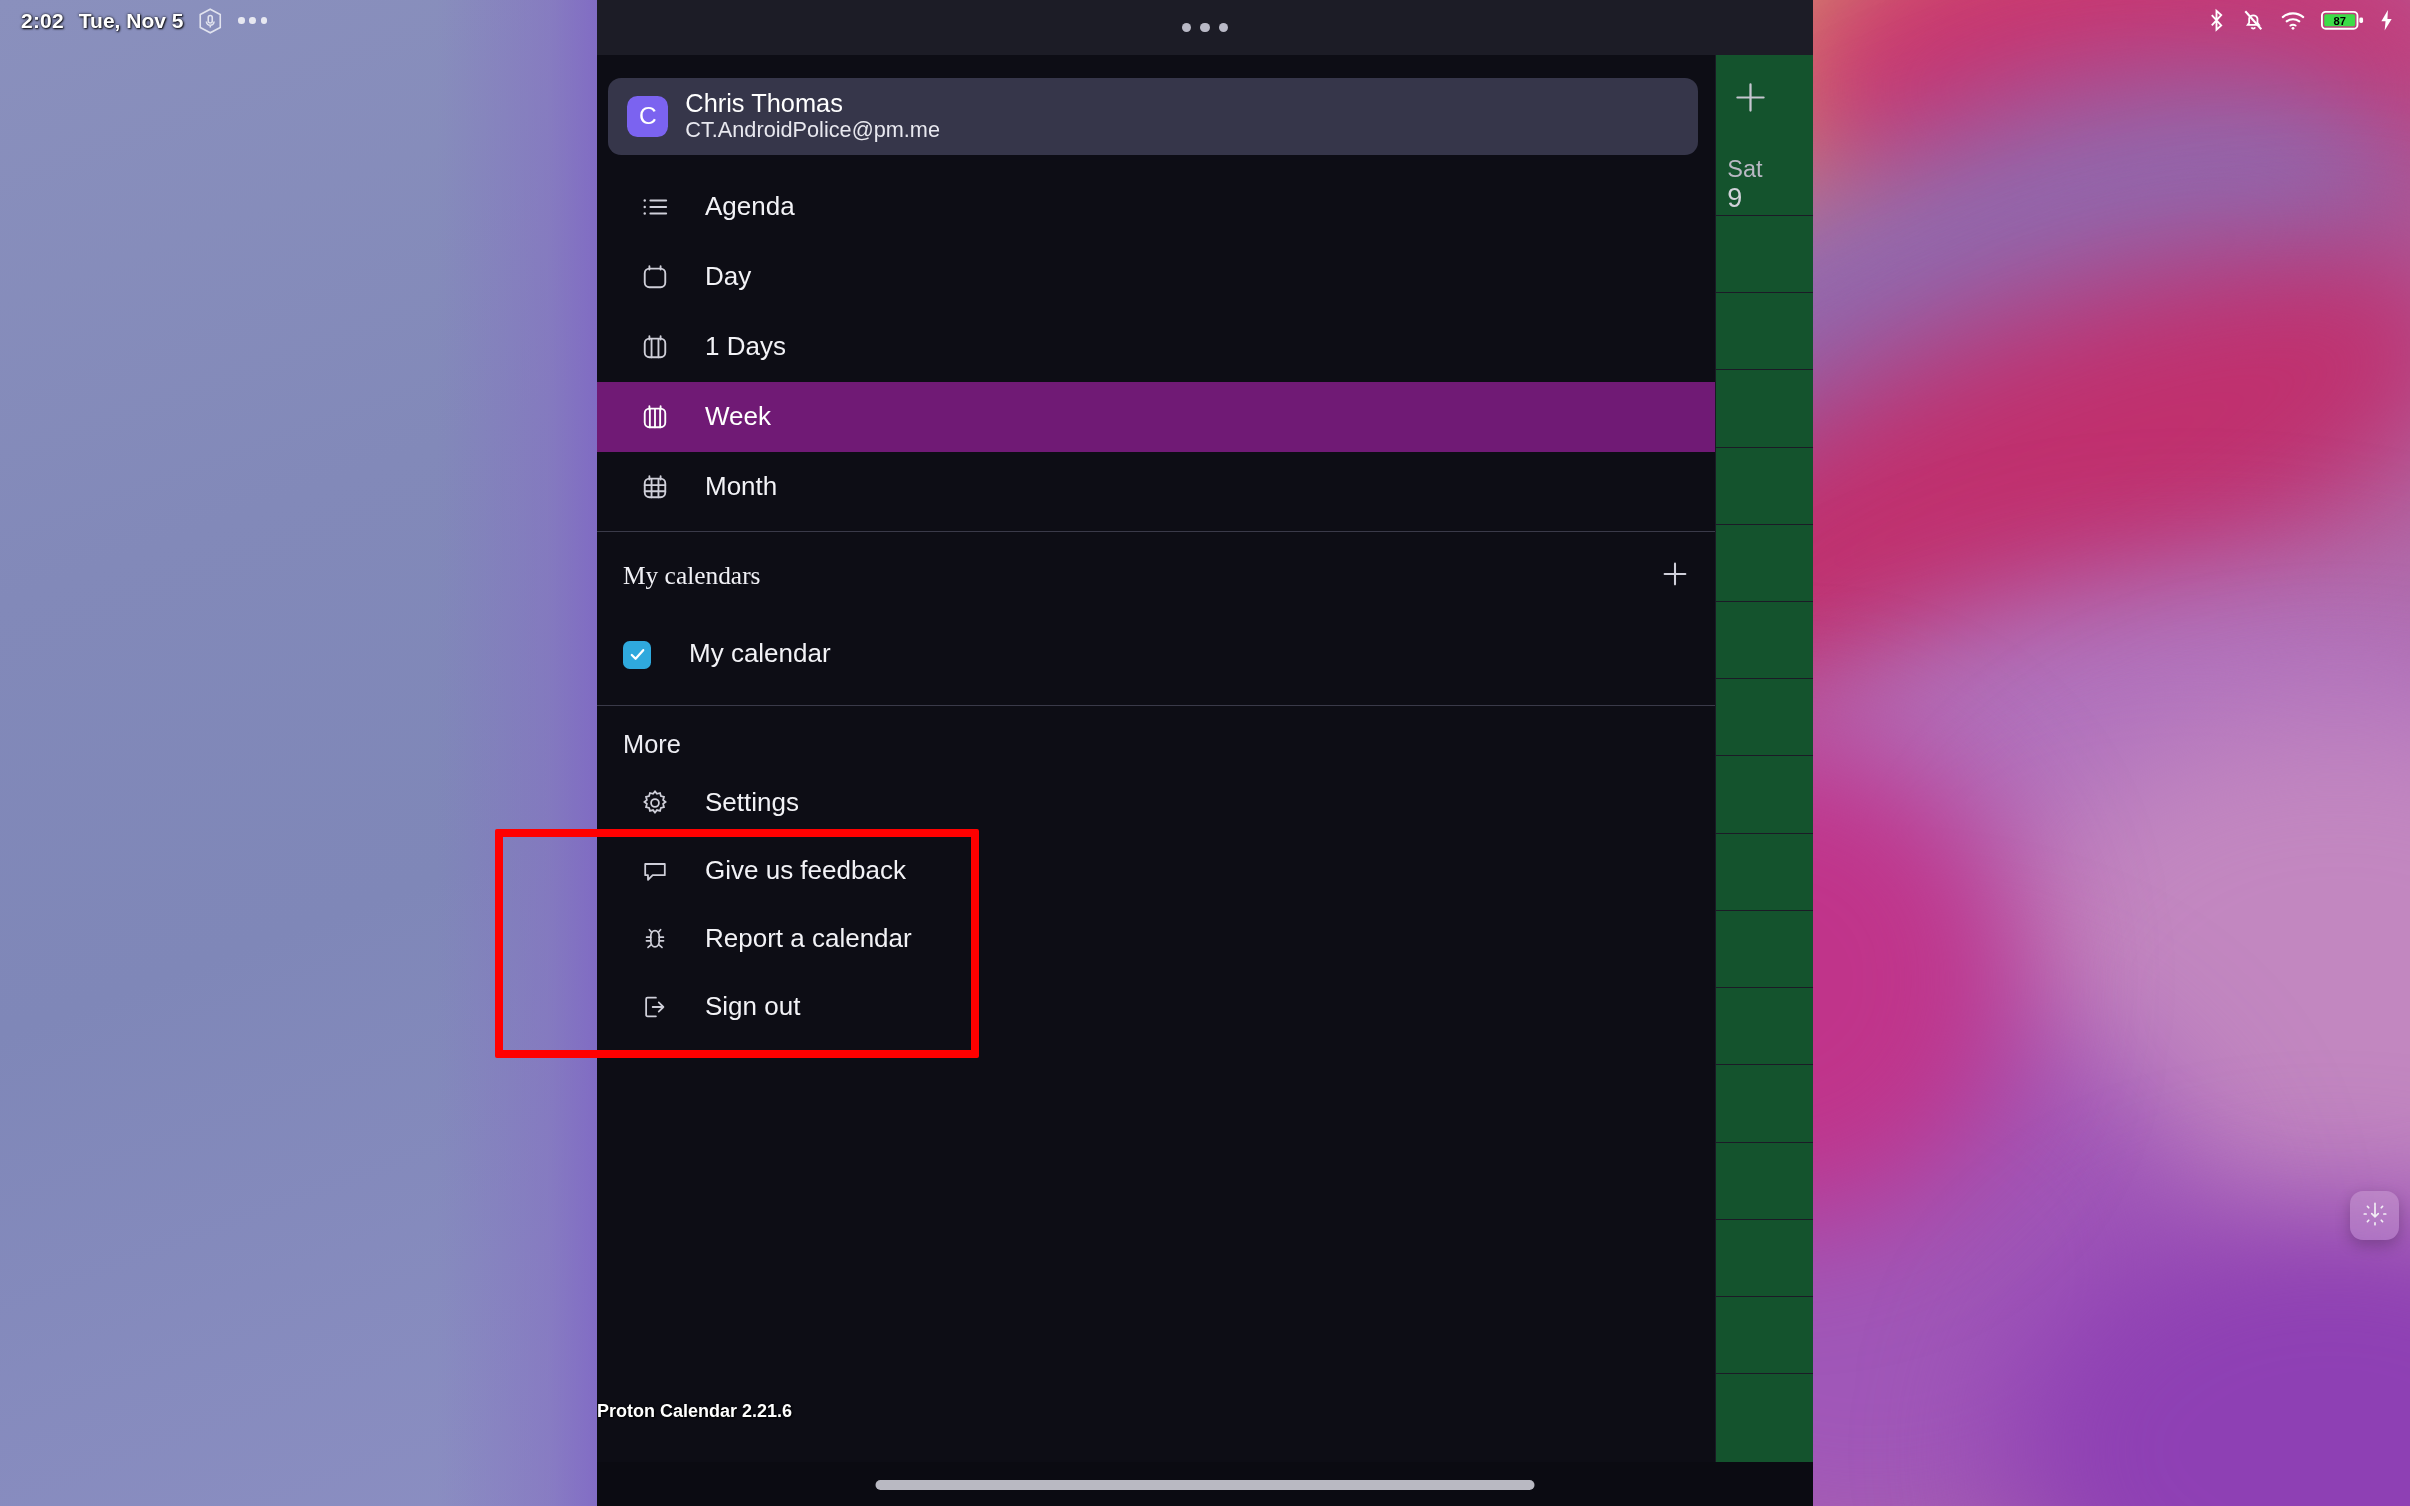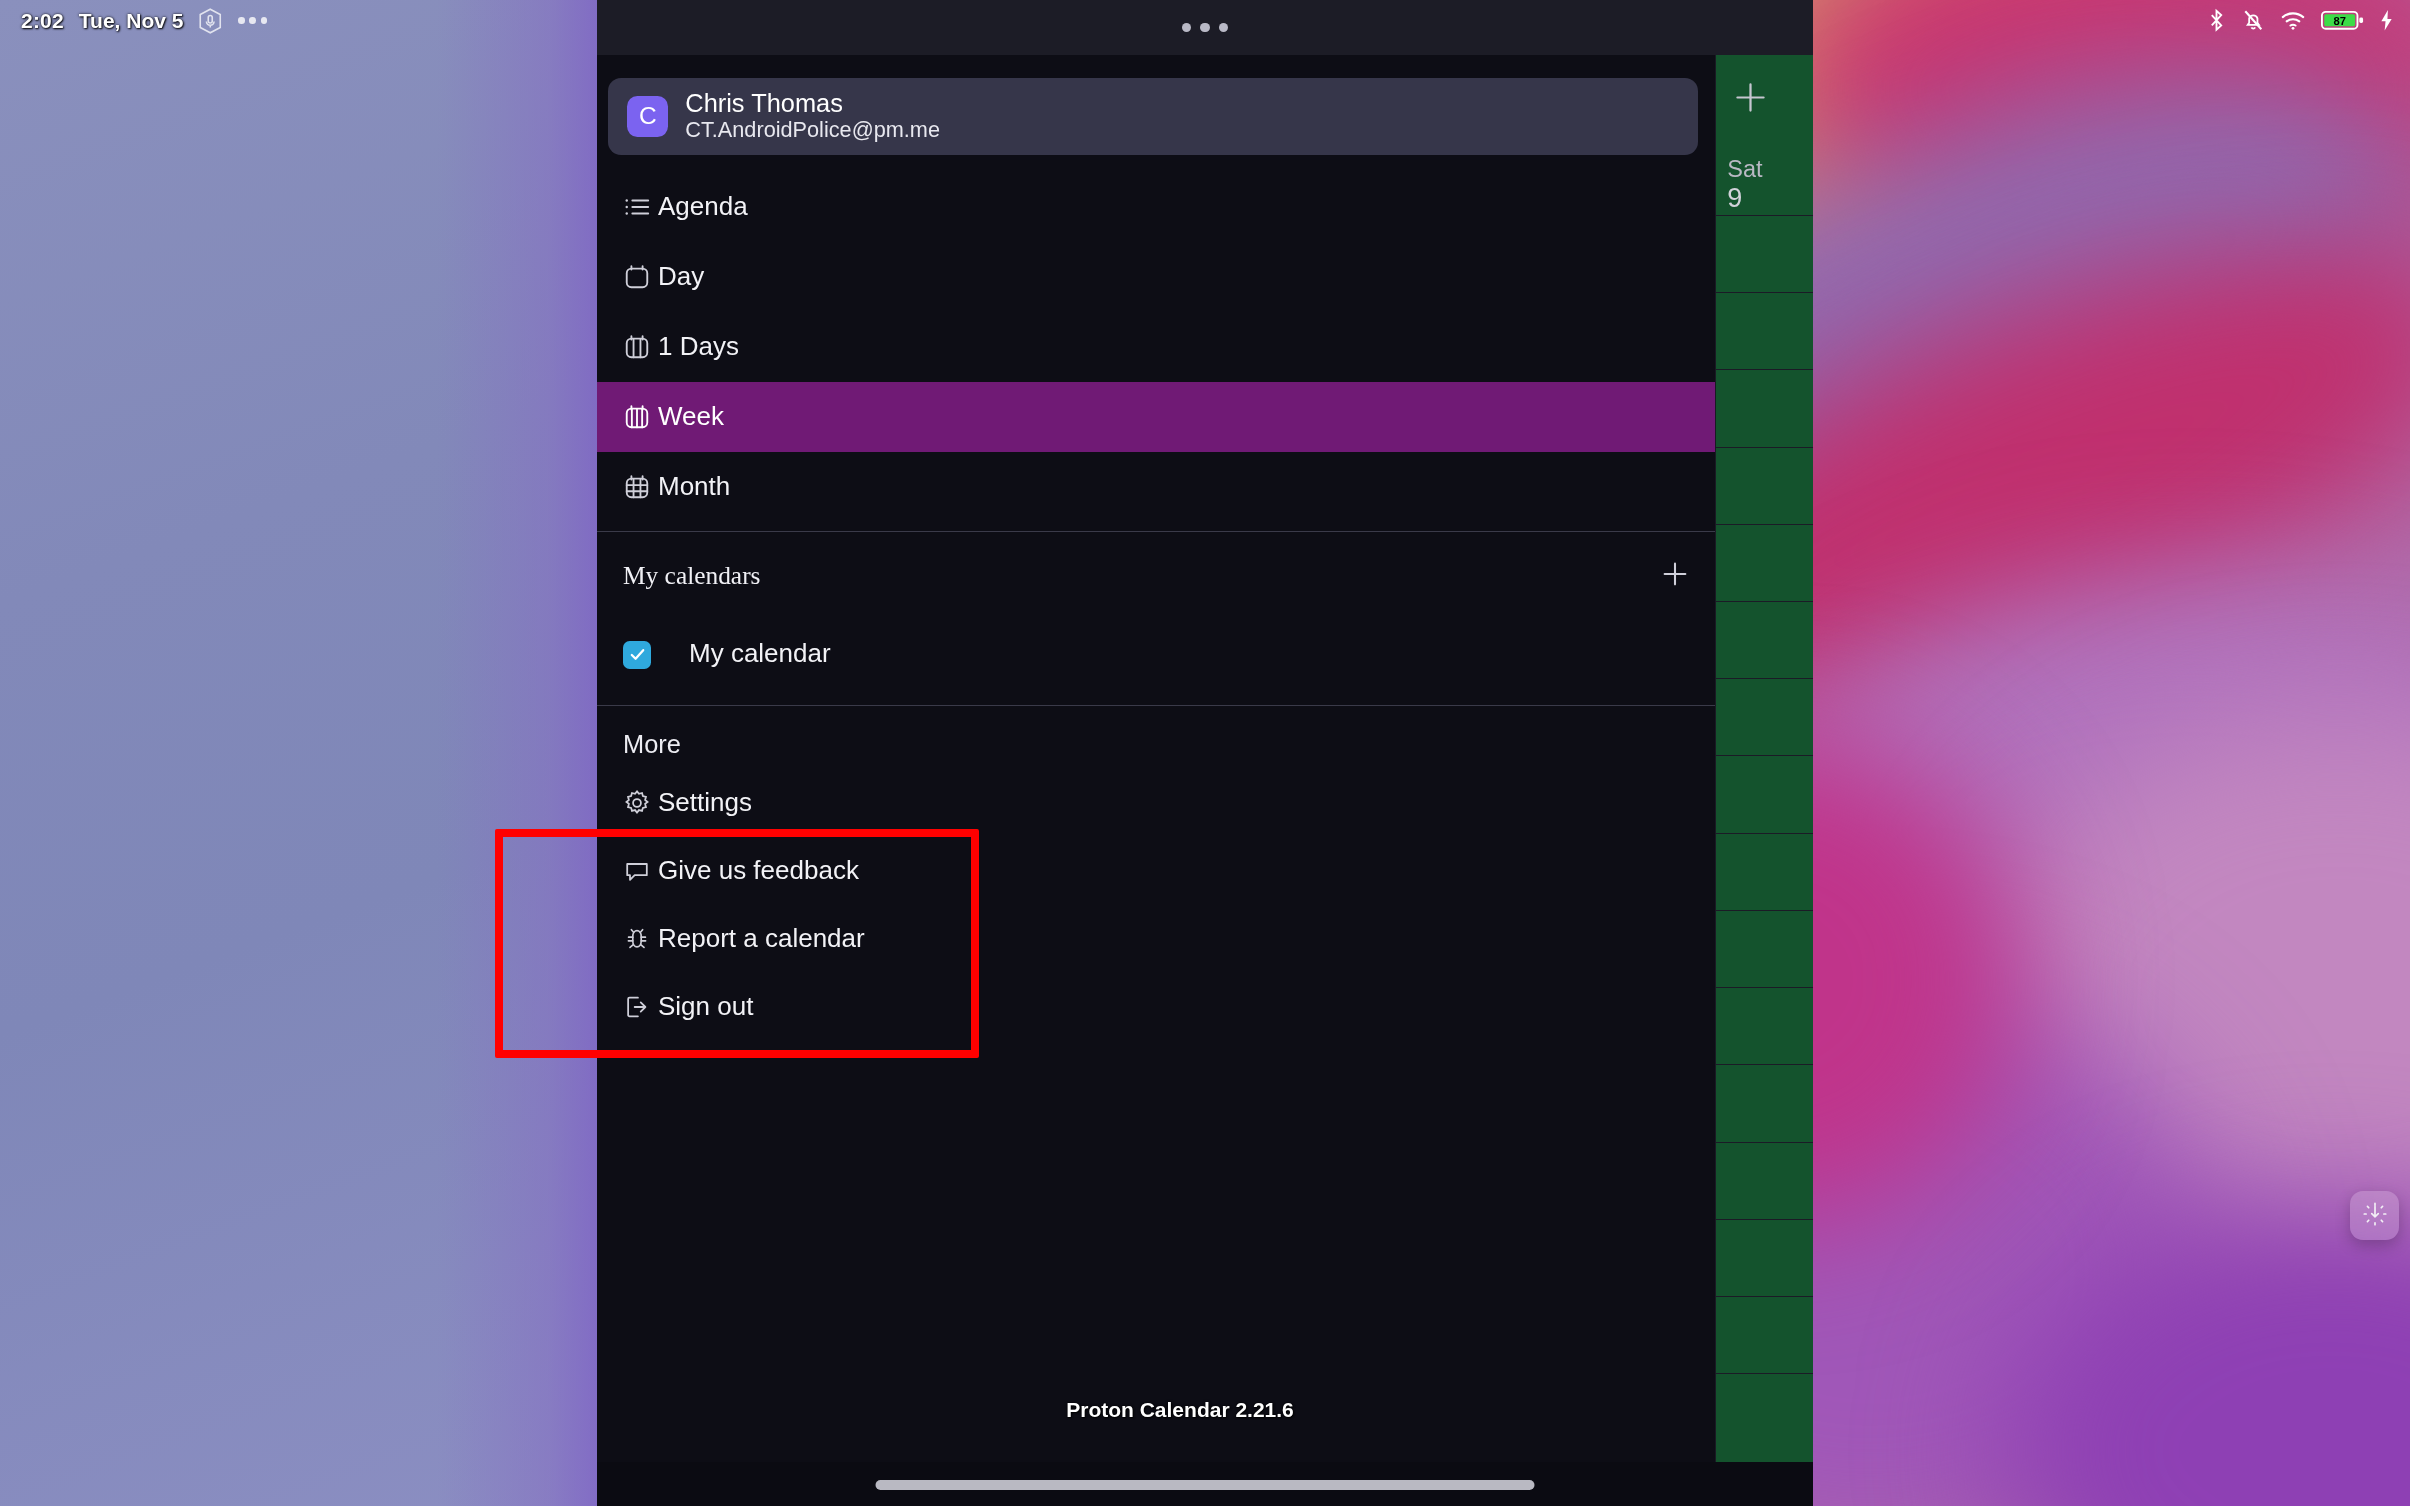--- a/index.html
+++ b/index.html
@@ -109,22 +109,22 @@
     width: 41px; height: 41px; border-radius: 10.4px; background: #7b63f0;
     color: #fff; font-size: 24.5px; display:flex; align-items:center; justify-content:center;
     flex: 0 0 auto;
   }
   .user-text { display:flex; flex-direction:column; gap:0.9px; min-width:0; }
   .user-name { color:#ffffff; font-size:25.4px; line-height:1.12; }
   .user-mail { color:#e8e8ef; font-size:21.7px; line-height:1.15; }
 
   .view-list { margin-top: 17px; }
   .nav-row {
-    display:flex; align-items:center; gap: 7px;
-    height: 70px; padding-left: 26px; cursor: pointer; color:#f2f2f6;
+    display:flex; align-items:center; gap: 36px;
+    height: 70px; padding-left: 44px; cursor: pointer; color:#f2f2f6;
   }
   .nav-row .ic { width: 28px; height: 28px; flex: 0 0 auto; color:#cfcfd9; display:flex; align-items:center; justify-content:center;}
   .nav-row .lbl { font-size: 26px; }
   .nav-row.active { background: #701a75; }
   .nav-row.active .ic, .nav-row.active .lbl { color: #ffffff; }
 
   .divider { height: 0.9px; background: #3a3a49; margin: 9.4px 0 0 0; }
 
   .section-head {
     display:flex; align-items:flex-end; justify-content:space-between;
@@ -138,23 +138,22 @@
   .checkbox {
     width: 28px; height: 28px; border-radius: 6.6px; background: #2fa9dd;
     display:flex; align-items:center; justify-content:center; flex:0 0 auto;
   }
   .cal-row .lbl { color:#f2f2f6; font-size:26px; }
 
   .group-title { padding: 24.5px 0 9.4px 26px; color:#eceCF2; font-size:25.4px; }
 
   .footer-version {
     position: absolute; left:0; right:0; bottom: 85px;
-    text-align:center; color:#ffffff; font-size:21px; font-weight:700;
+    color:#ffffff; font-size:18px; font-weight:700;
     text-shadow: 0 0 2.8px rgba(0,0,0,.9), 0.9px 0.9px 1.9px rgba(0,0,0,.9);
-    padding-left: 48px;
   }
 
   
   .gesture-bar {
     position:absolute; left: 50%; transform: translateX(-50%);
     bottom: 17px; width: 659px; height: 10.4px; border-radius: 5.6px;
     background: #b9b9c2;
   }
   .gesture-strip {
     position:absolute; left:0; right:0; bottom:0; height: 45px; background:#0b0b12;

